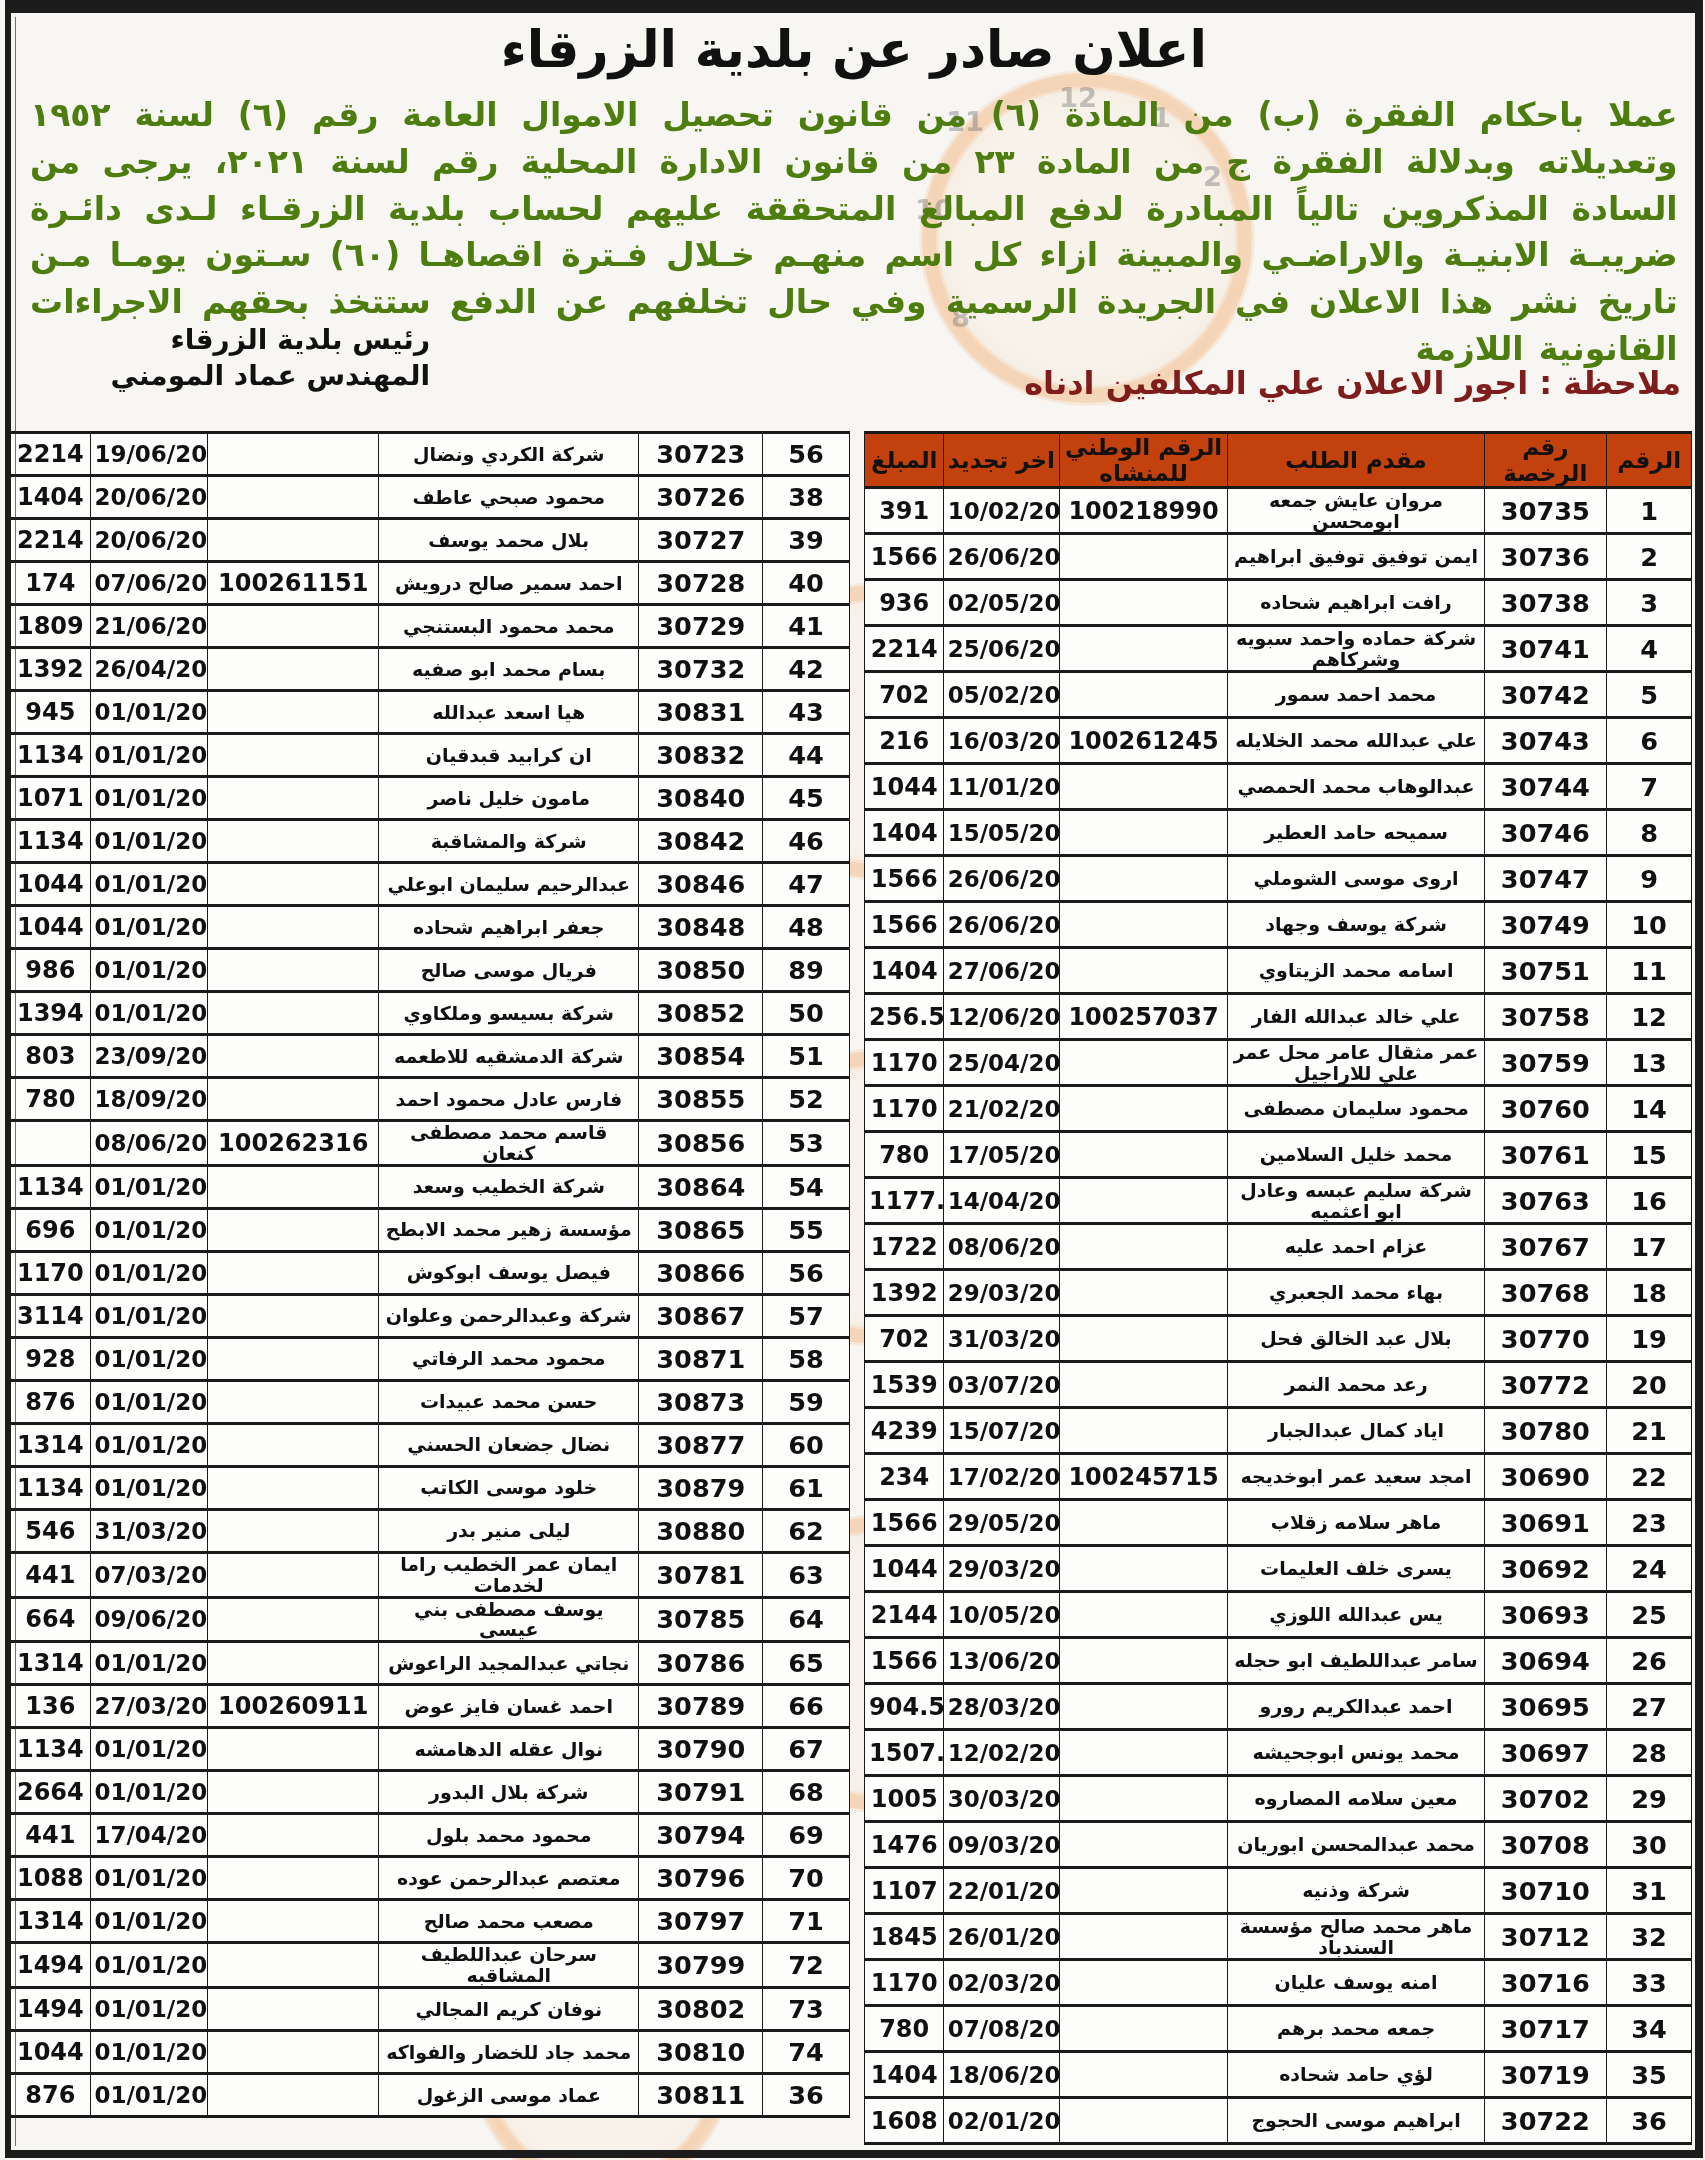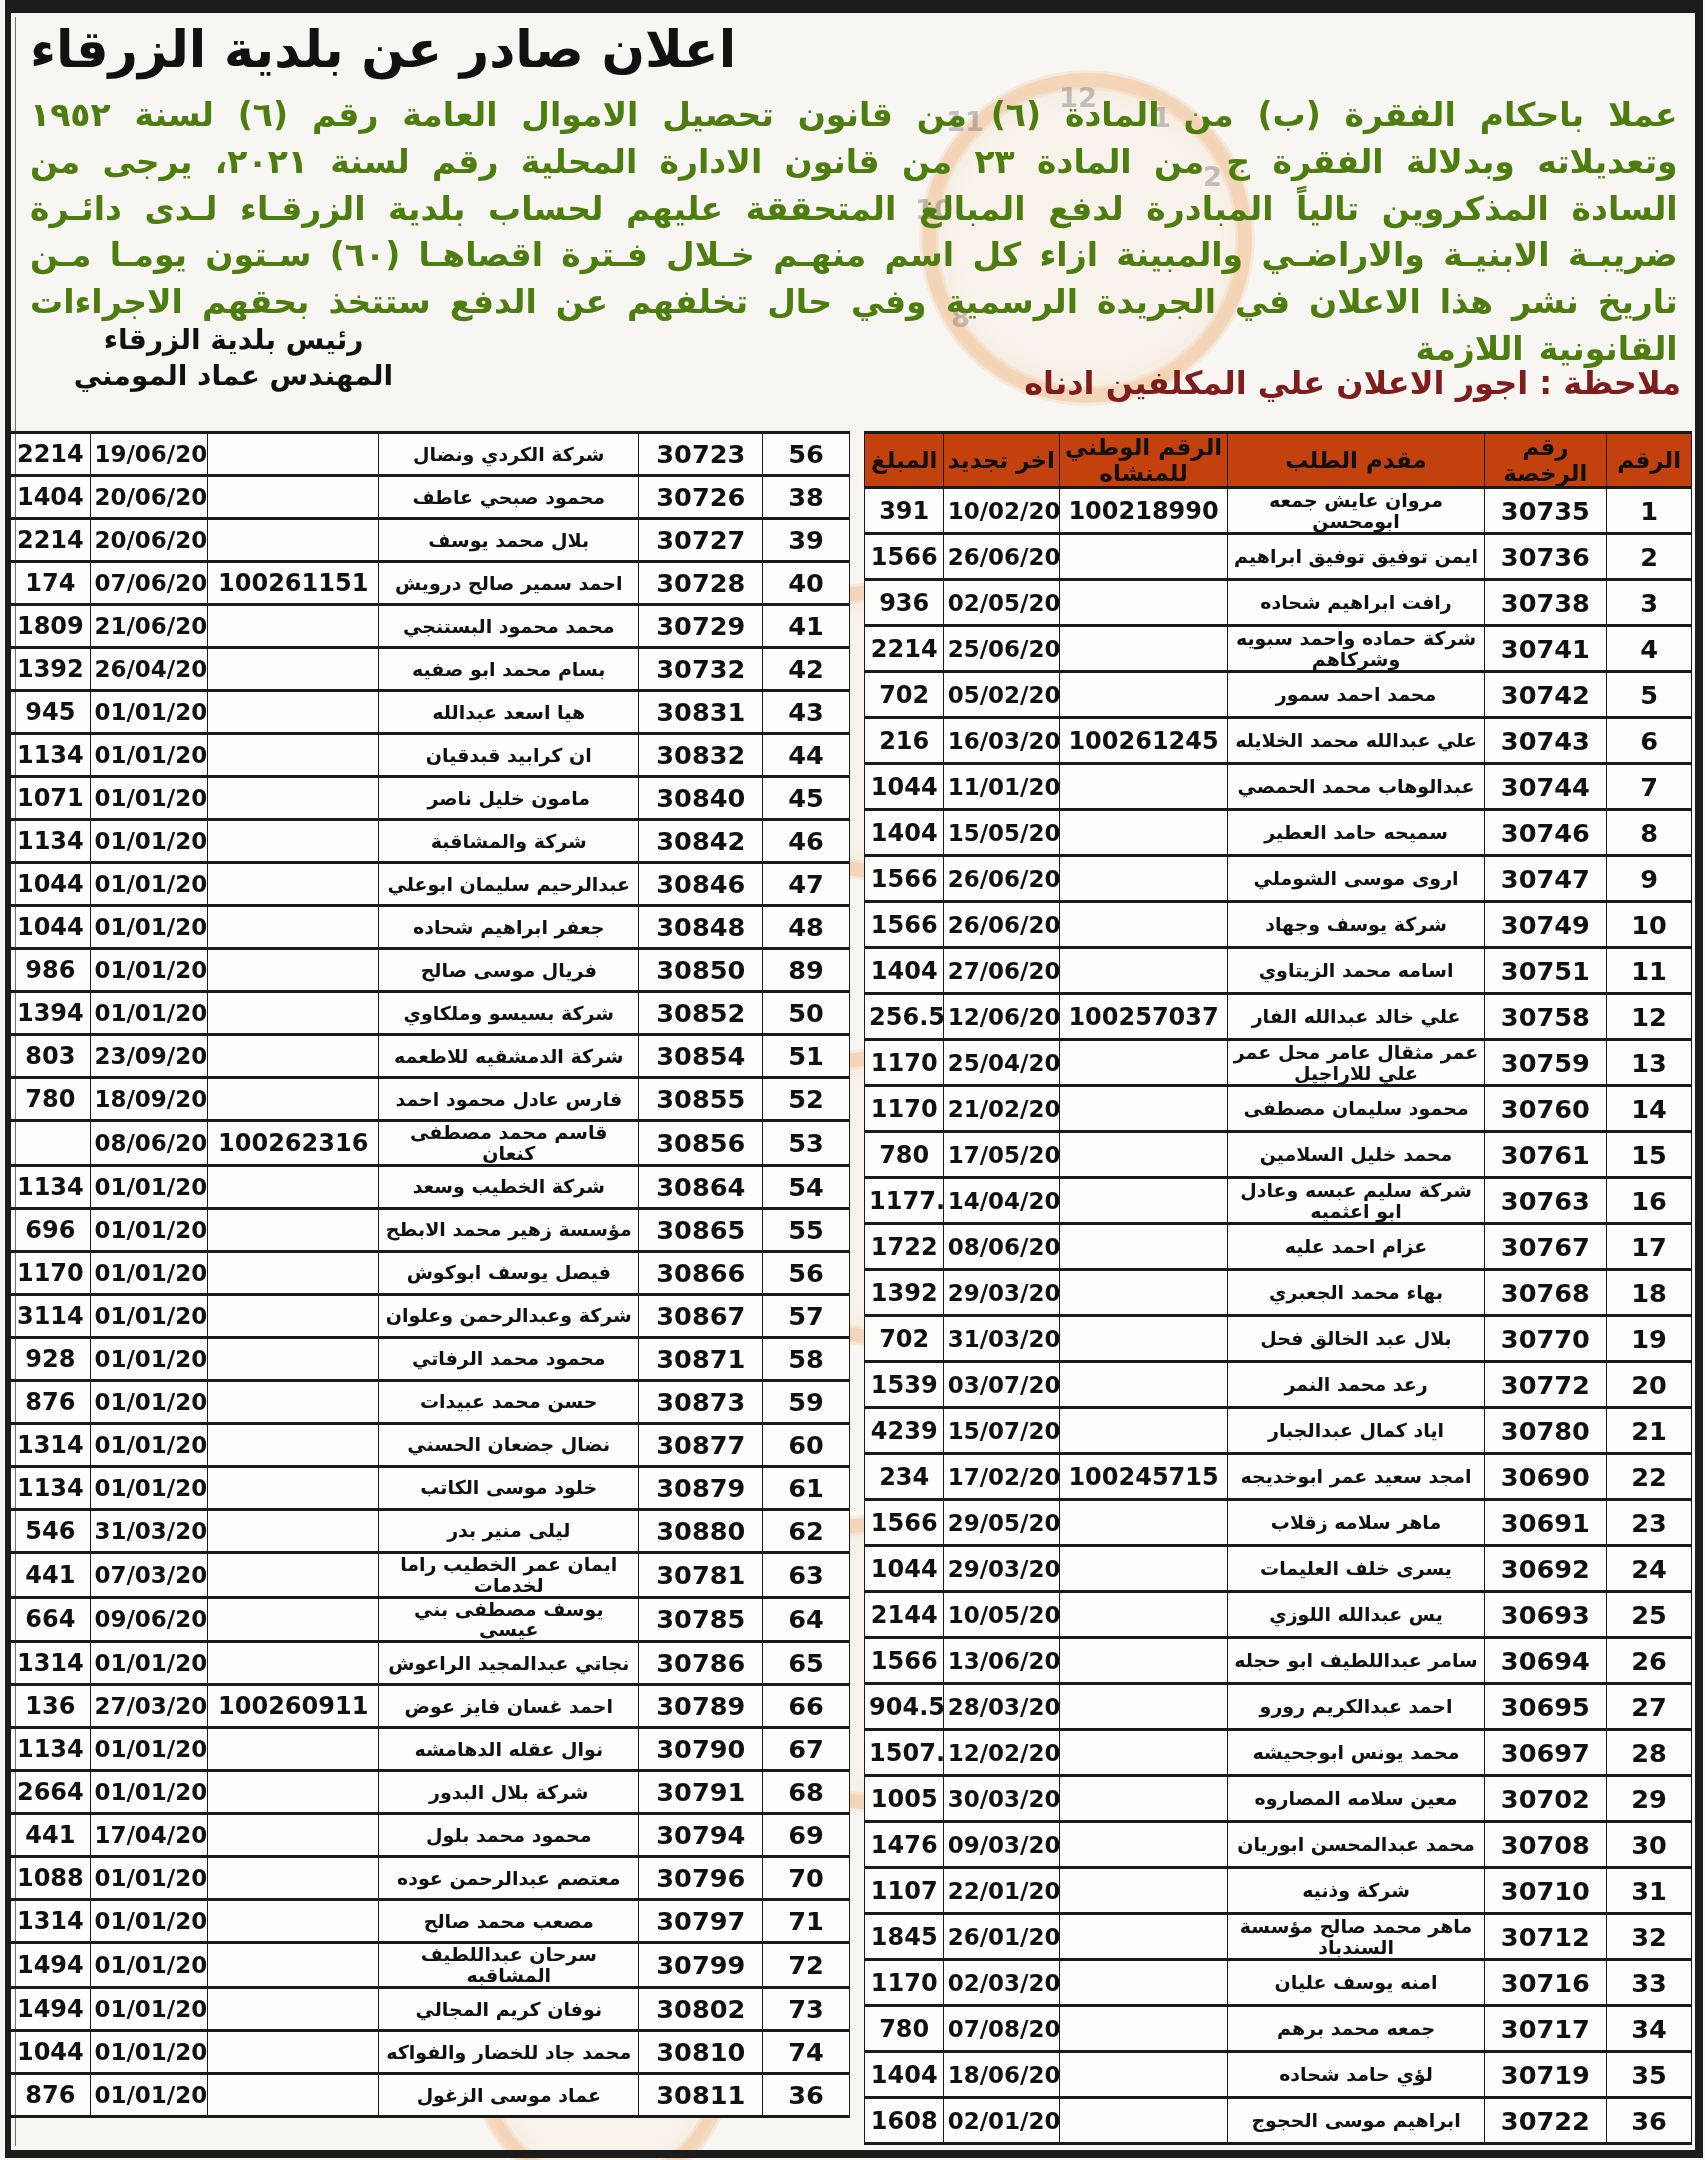--- a/index.html
+++ b/index.html
@@ -21,35 +21,35 @@
     z-index:6;
   }
   .frame-inner{
     position:absolute;top:17.4px;left:15.5px;bottom:13.7px;width:1.8px;
     background:#2a2a2a;opacity:.65;z-index:6;
   }
 
   
   .header{position:absolute;top:20px;left:31px;right:27.4px;z-index:3;}
   .title{
-    margin:0;text-align:left;
+    margin:0;text-align:center;
     font-size:51px;font-weight:bold;color:#111;
     letter-spacing:0px;
   }
   .body-text{
     margin:12.8px 0 0 0;
     font-size:33px;font-weight:bold;color:#4d7c0f;
     line-height:1.42;
     text-align:justify;
     word-spacing:3.7px;
   }
 
   .signature{
     position:absolute;top:322px;left:38px;width:393px;
-    text-align:center;z-index:3;
+    z-index:3;
     font-size:28px;font-weight:bold;color:#111;line-height:1.3;
   }
   .note{
     position:absolute;top:364px;right:24px;
     font-size:32px;font-weight:bold;color:#7f1d1d;z-index:3;
   }
 
   
   .tables{
     position:absolute;top:431px;left:11px;right:12.8px;bottom:11px;

